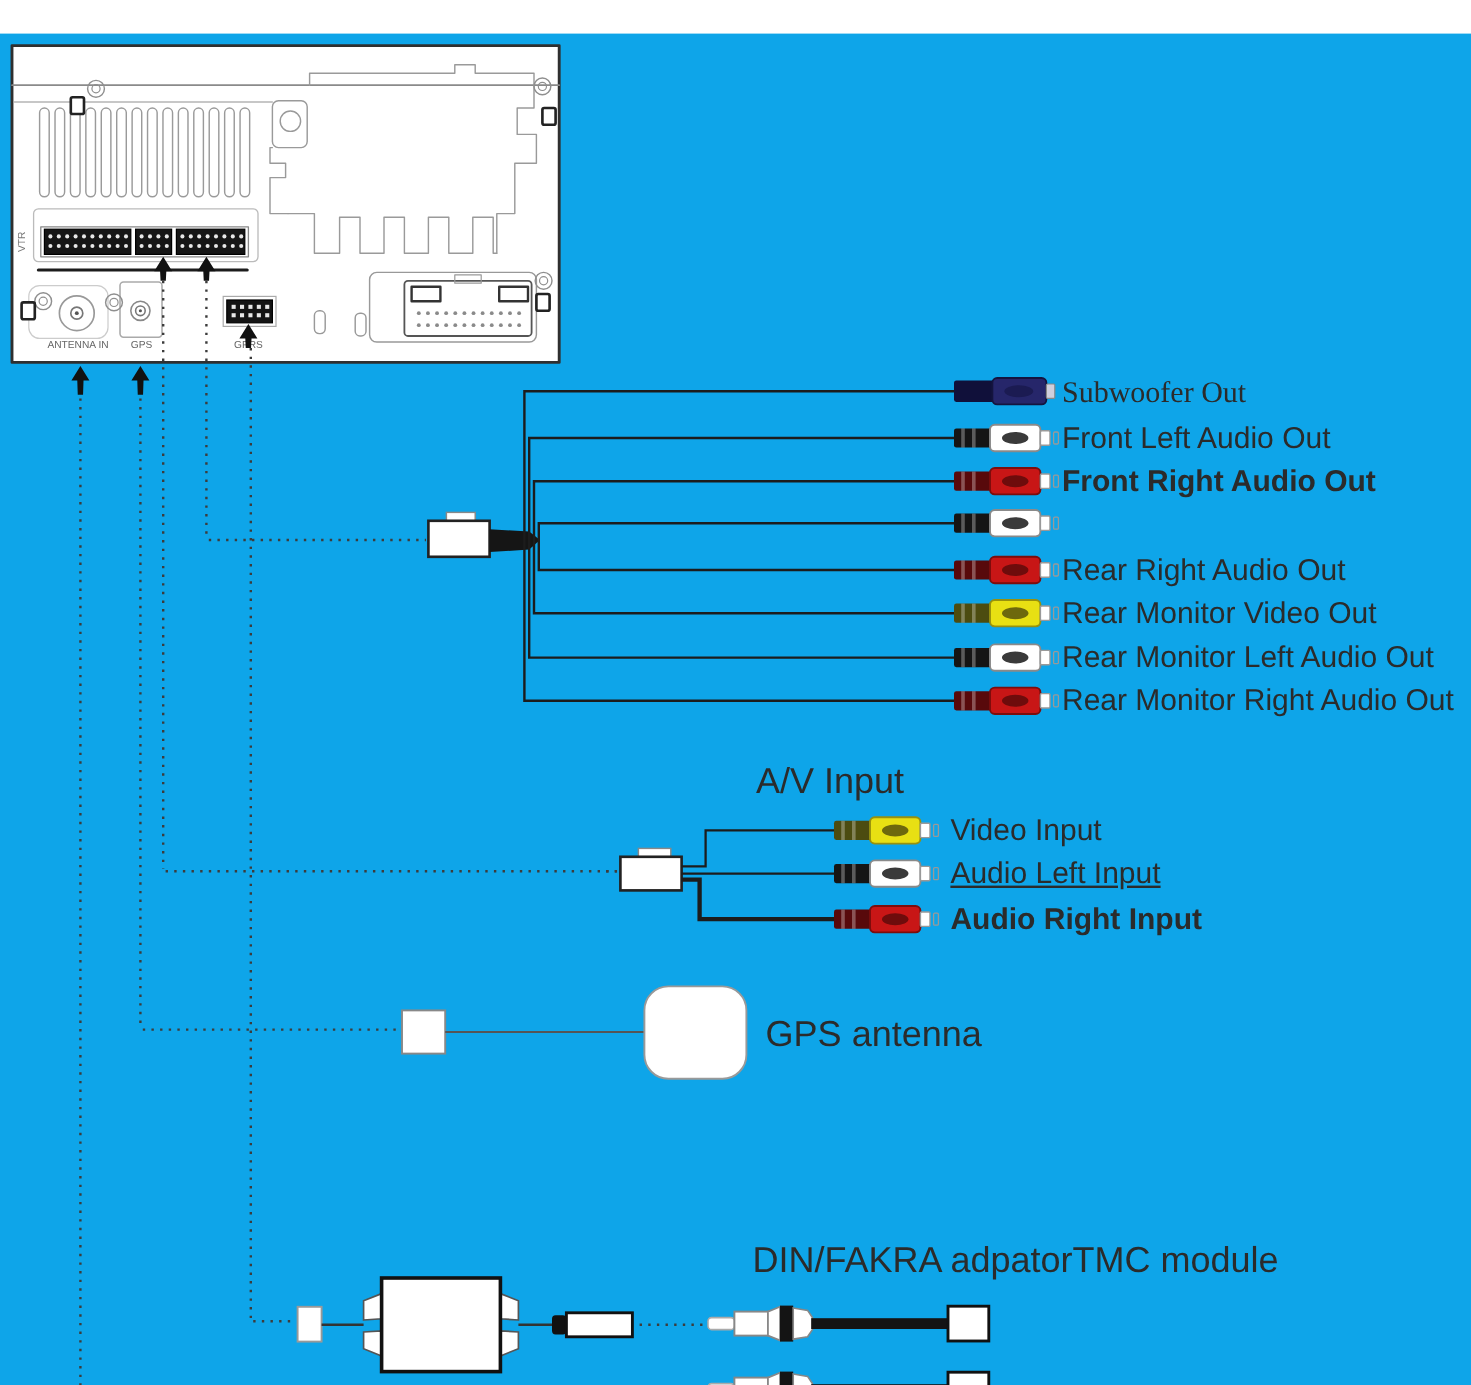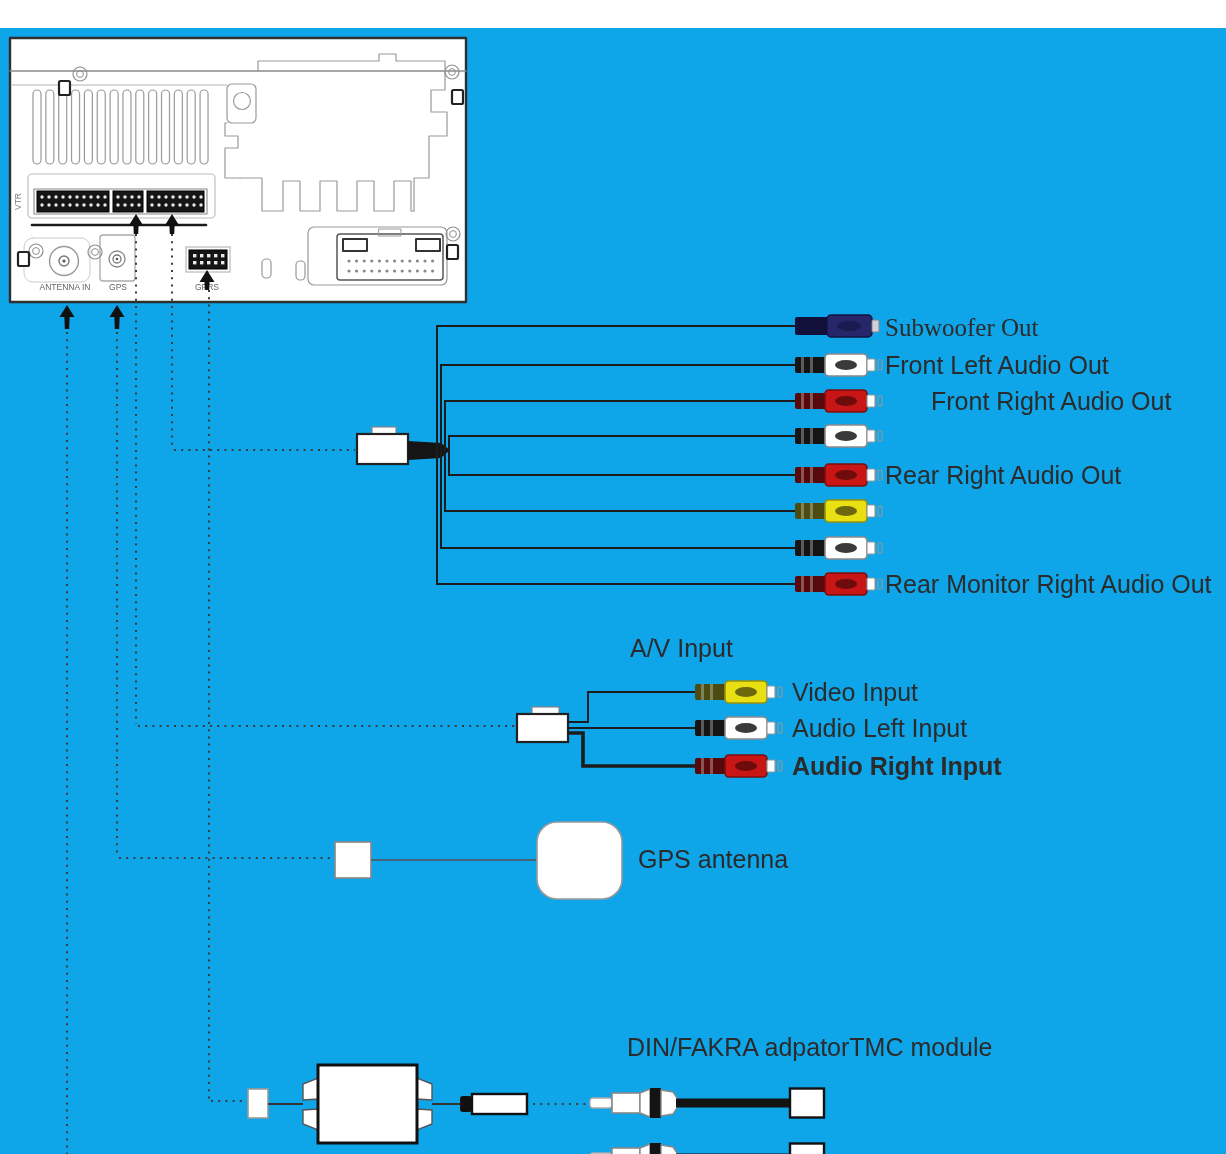--- a/index.html
+++ b/index.html
@@ -2,21 +2,21 @@
 <html><head>
 <meta charset="utf-8">
 <style>
   html,body{margin:0;padding:0;background:#ffffff;}
   #stage{position:relative;width:1226px;height:1154px;background:#0ea5e9;overflow:hidden;
          font-family:"Liberation Sans", sans-serif;margin-top:28px;}
   svg{position:absolute;left:0;top:0;}
   .lbl{position:absolute;white-space:nowrap;color:#2b2b2b;
        font-family:"Liberation Sans", sans-serif;line-height:1.1;}
   .lbl-rca{font-size:25px;}
-  .lbl-title{font-size:25px;}
+  .lbl-title{font-size:30px;}
   .svg-micro{font-family:"Liberation Sans", sans-serif;}
 </style>
 </head>
 <body>
 
 <div id="stage">
 
   <svg id="dg" width="1226" height="1154" viewBox="0 0 1226 1154">
 
     <g fill="none" stroke-linejoin="round" stroke-linecap="round">
@@ -338,25 +338,27 @@
           <rect x="650" y="1115" width="11" height="30" fill="#141414"></rect>
           <polygon points="661,1117 673,1119 677,1125 677,1135 673,1141 661,1143" fill="#ffffff" stroke="#888888" stroke-width="1.4"></polygon>
           <rect x="676" y="1125.5" width="114" height="9" fill="#141414"></rect>
           <rect x="790" y="1115.5" width="34" height="29" fill="#ffffff" stroke="#111111" stroke-width="2.4"></rect>
         </g>
       </g>
   </svg>
 
   <div class="lbl lbl-rca" style="left:885px;top:286px;font-family:Liberation Serif, serif;">Subwoofer Out</div>
   <div class="lbl lbl-rca" style="left:885px;top:324px;">Front Left Audio Out</div>
-  <div class="lbl lbl-rca" style="left:931px;top:360px;">Front Right Audio Out</div>
+  <div class="lbl lbl-rca" style="left:885px;top:360px;font-weight:bold;">Front Right Audio Out</div>
   <div class="lbl lbl-rca" style="left:885px;top:434px;">Rear Right Audio Out</div>
+  <div class="lbl lbl-rca" style="left:885px;top:470px;">Rear Monitor Video Out</div>
+  <div class="lbl lbl-rca" style="left:885px;top:507px;">Rear Monitor Left Audio Out</div>
   <div class="lbl lbl-rca" style="left:885px;top:543px;">Rear Monitor Right Audio Out</div>
 
   <div class="lbl lbl-title" style="left:630px;top:607px;">A/V Input</div>
   <div class="lbl lbl-rca" style="left:792px;top:651px;">Video Input</div>
-  <div class="lbl lbl-rca" style="left:792px;top:687px;">Audio Left Input</div>
+  <div class="lbl lbl-rca" style="left:792px;top:687px;text-decoration:underline;">Audio Left Input</div>
   <div class="lbl lbl-rca" style="left:792px;top:725px;font-weight:bold;">Audio Right Input</div>
 
   <div class="lbl lbl-title" style="left:638px;top:818px;">GPS antenna</div>
 
   <div class="lbl lbl-title" style="left:627px;top:1006px;">DIN/FAKRA adpatorTMC module</div>
 </div>
 
 </body></html>

